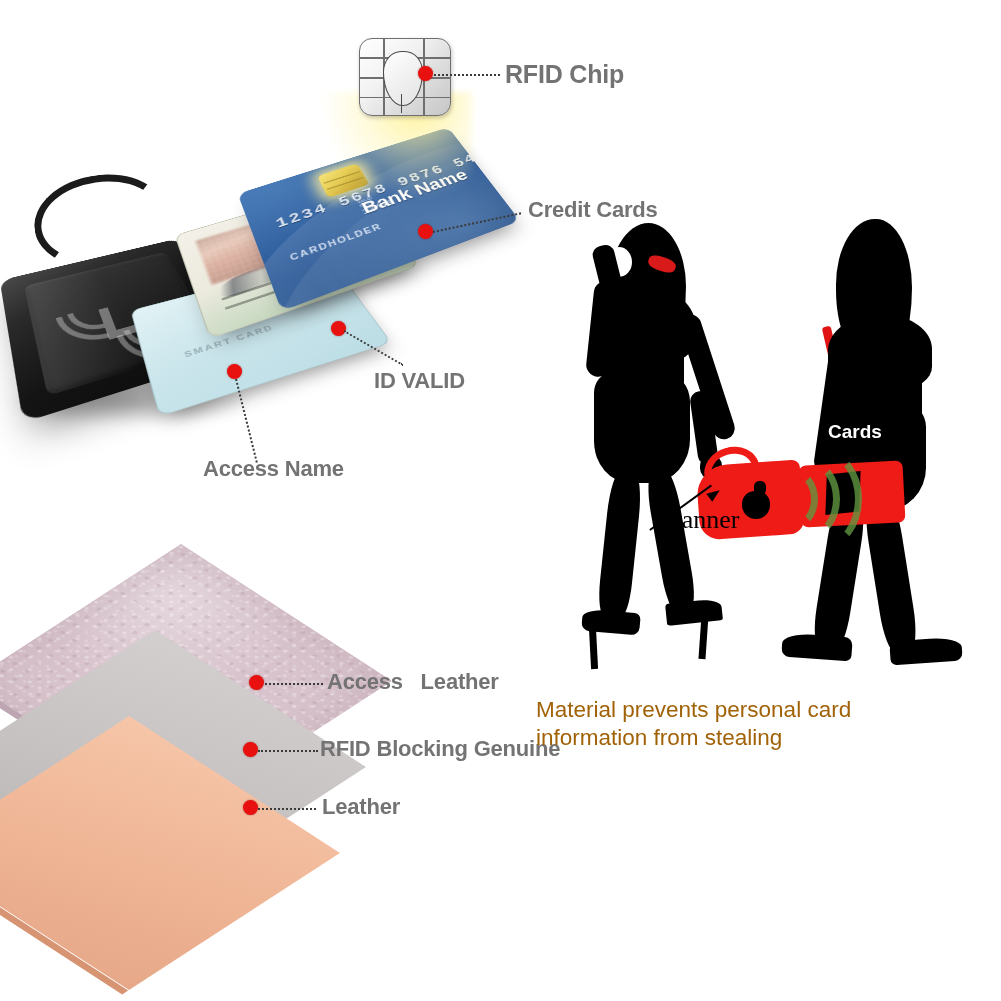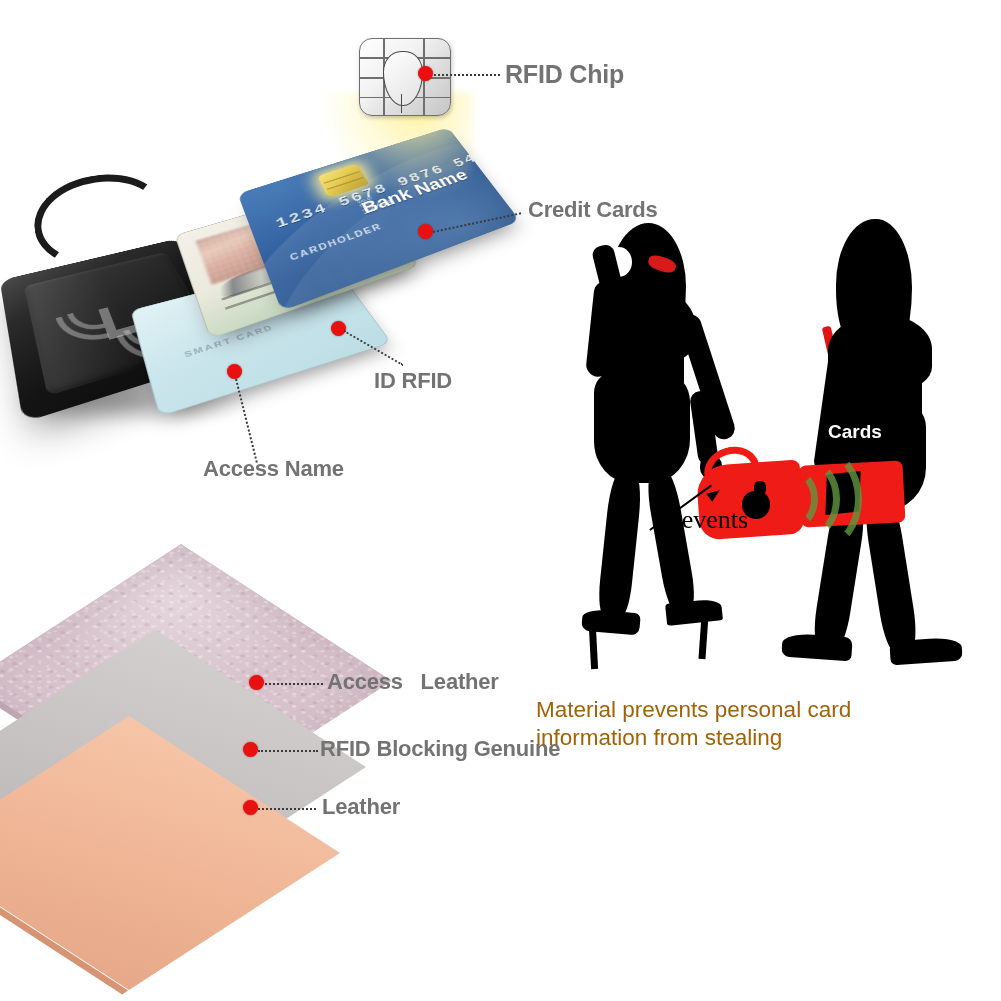--- a/index.html
+++ b/index.html
@@ -535,21 +535,21 @@
   <div class="dot" style="left:418px; top:66px;"></div>
   <div class="leader" style="left:434px; top:74px; width:66px;"></div>
   <div class="callout-label" style="left:505px; top:60px; font-size:25px;">RFID Chip</div>
 
   <div class="dot" style="left:418px; top:224px;"></div>
   <div class="leader" style="left:433px; top:231px; width:90px; transform:rotate(-12deg);"></div>
   <div class="callout-label" style="left:528px; top:197px; font-size:22px;">Credit Cards</div>
 
   <div class="dot" style="left:331px; top:321px;"></div>
   <div class="leader" style="left:344px; top:330px; width:68px; transform:rotate(30deg);"></div>
-  <div class="callout-label" style="left:374px; top:368px; font-size:22px;">ID RFID</div>
+  <div class="callout-label" style="left:374px; top:368px; font-size:22px;">ID VALID</div>
 
   <div class="dot" style="left:227px; top:364px;"></div>
   <div class="leader" style="left:236px; top:378px; width:86px; transform:rotate(76deg);"></div>
   <div class="callout-label" style="left:203px; top:456px; font-size:22px;">Access Name</div>
 
   <div id="scene-layers">
     <div id="layer-leather" class="layer">
       <div class="top">
           <div class="grain"></div>
         </div>
@@ -630,21 +630,21 @@
       <div class="knob"></div>
       <div class="knob2"></div>
     </div>
 
     <div id="scanner-arrow">
       <div class="shaft"></div>
       <div class="head"></div>
     </div>
   </div>
 
-  <div id="scanner-text">prevents</div>
+  <div id="scanner-text">scanner</div>
   <div id="cards-text">Cards</div>
 
   <div id="headline">
     <div class="sub">Material prevents personal card
 information from stealing</div>
   </div>
 
 </div>
 
 </body></html>

